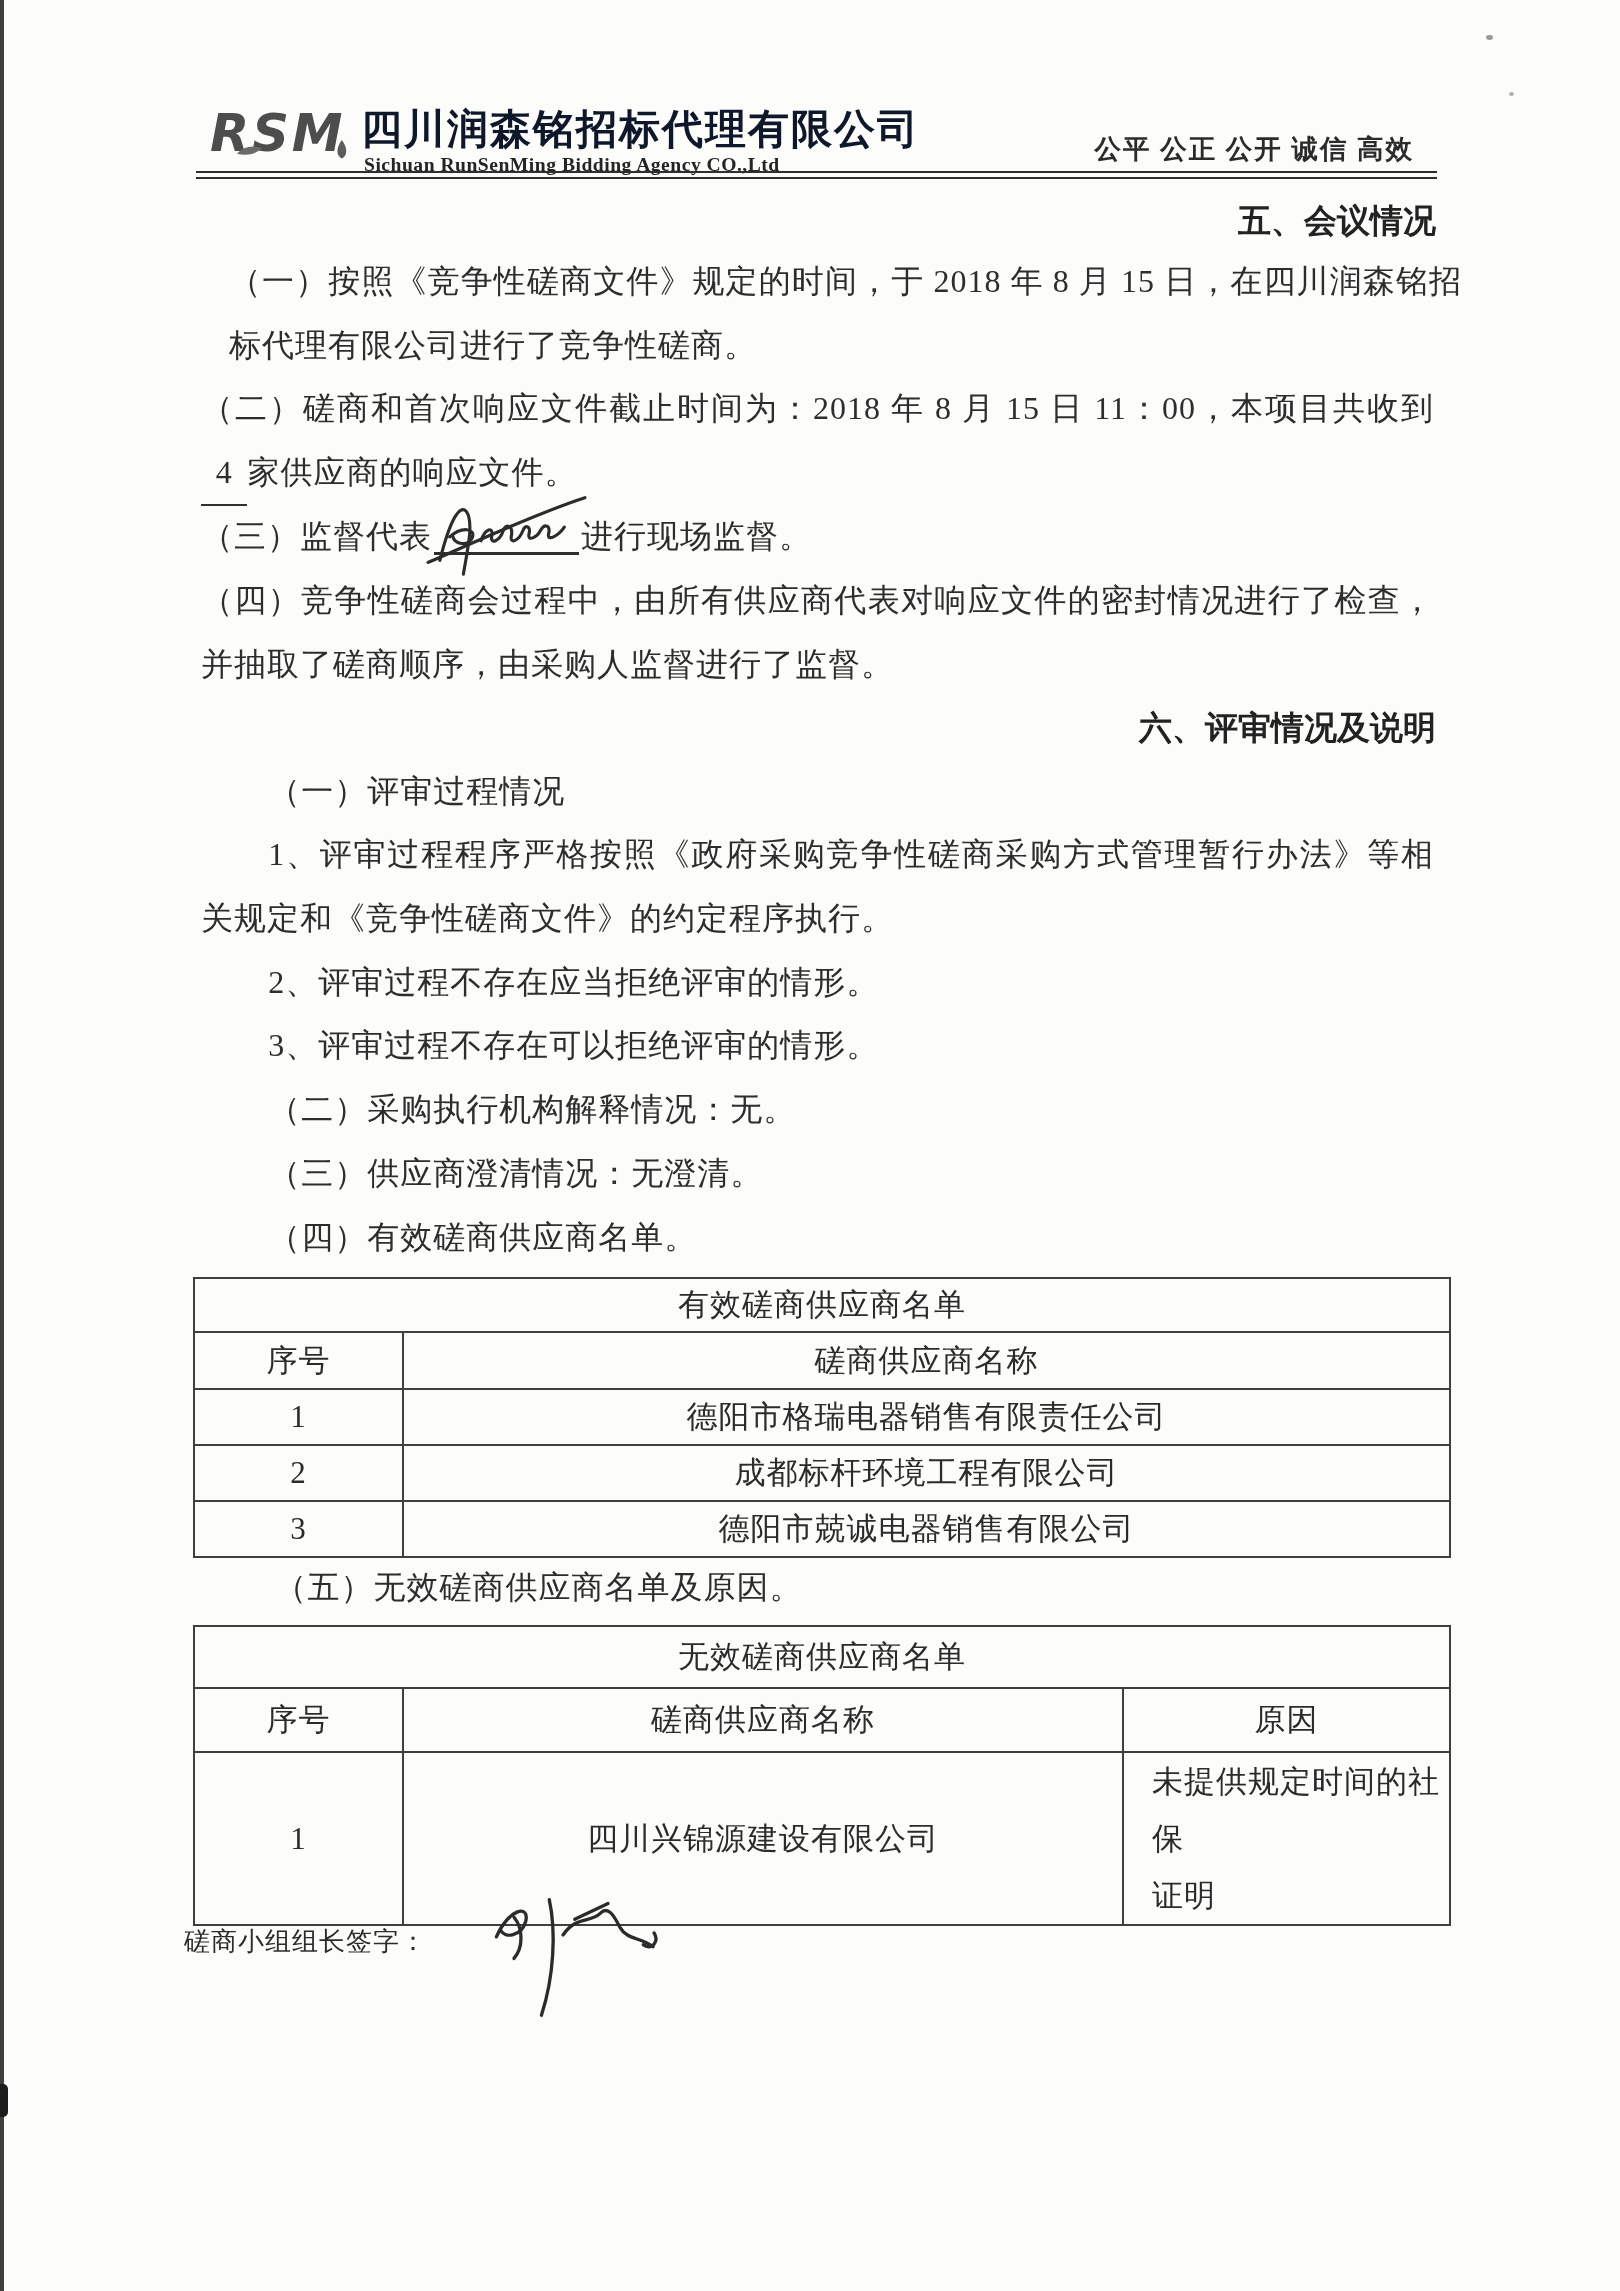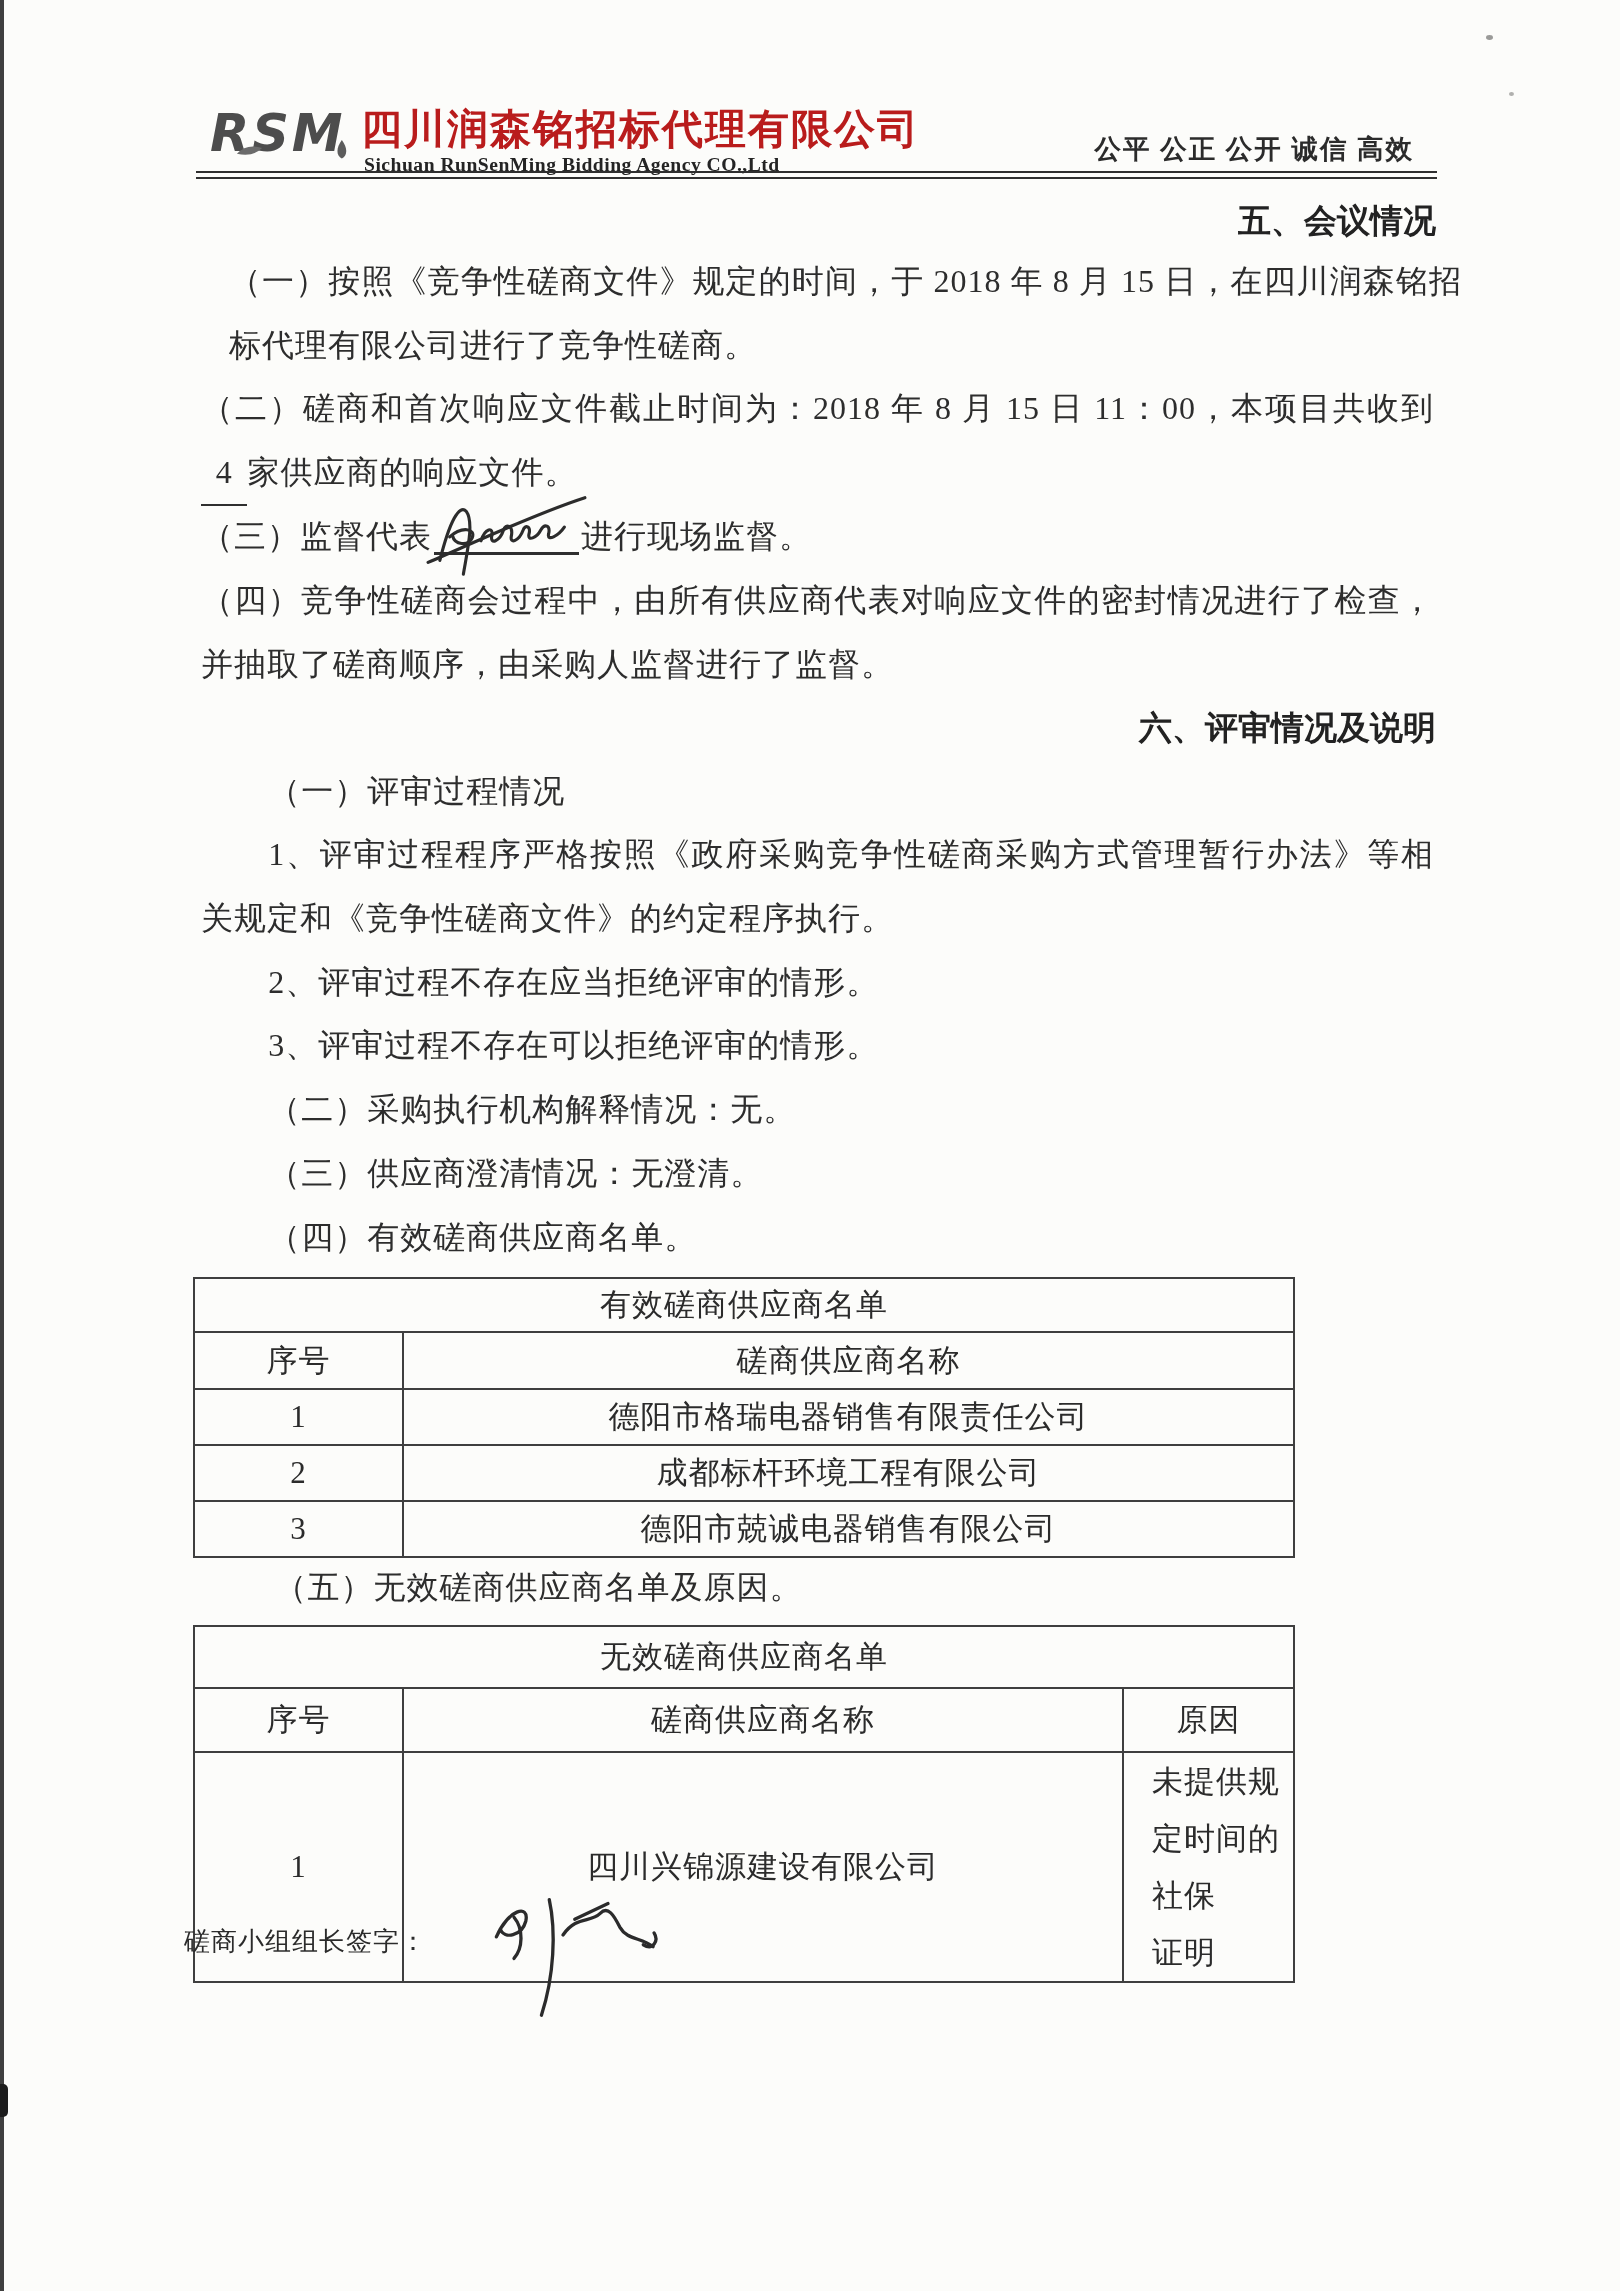--- a/index.html
+++ b/index.html
@@ -21,21 +21,21 @@
   .logo-text{
     position:absolute;left:210px;top:108px;
     font-family:"DejaVu Sans","Liberation Sans",sans-serif;
     font-weight:900;font-style:italic;
     font-size:51px;line-height:51px;letter-spacing:2.9px;color:#4d4d4d;
   }
   .logo-leaf{position:absolute;left:235px;top:143px;}
   .logo-dot{position:absolute;left:335px;top:139px;}
   .company-cn{
     position:absolute;left:361px;top:106px;
-    font-size:41px;line-height:47px;font-weight:bold;letter-spacing:2px;color:#b91c1c;
+    font-size:41px;line-height:47px;font-weight:bold;letter-spacing:2px;color:#0f172a;
     white-space:nowrap;
   }
   .company-en{
     position:absolute;left:364px;top:154px;
     font-size:19.6px;font-weight:bold;letter-spacing:0.5px;color:#242424;
     white-space:nowrap;
   }
   .slogan{
     position:absolute;right:206px;top:131px;
     font-size:26.5px;font-weight:bold;letter-spacing:2px;color:#2b2b2b;
@@ -58,21 +58,21 @@
   .indent{text-indent:2.1em;}
   .num-underline{
     display:inline-block;padding:0 14.7px;border-bottom:2px solid #2f2f2f;
   }
   .sig-underline{
     display:inline-block;width:145px;height:2.9px;background:#2f2f2f;
     position:relative;top:7.8px;margin:0 2px;
   }
   
   table{
-    position:absolute;left:193px;width:1102px;
+    position:absolute;left:193px;width:1258px;
     border-collapse:collapse;table-layout:fixed;
     font-size:31px;color:#2b2b2b;letter-spacing:1px;
   }
   .t1{top:1277px;}
   .t2{top:1625px;}
   td{border:2px solid #3f3f3f;text-align:center;vertical-align:middle;padding:0;}
   table{border:2.9px solid #3a3a3a;}
   .t1 .row-title{height:54px;}
   .t1 .row-head{height:57px;}
   .t1 .row-data{height:56px;}

